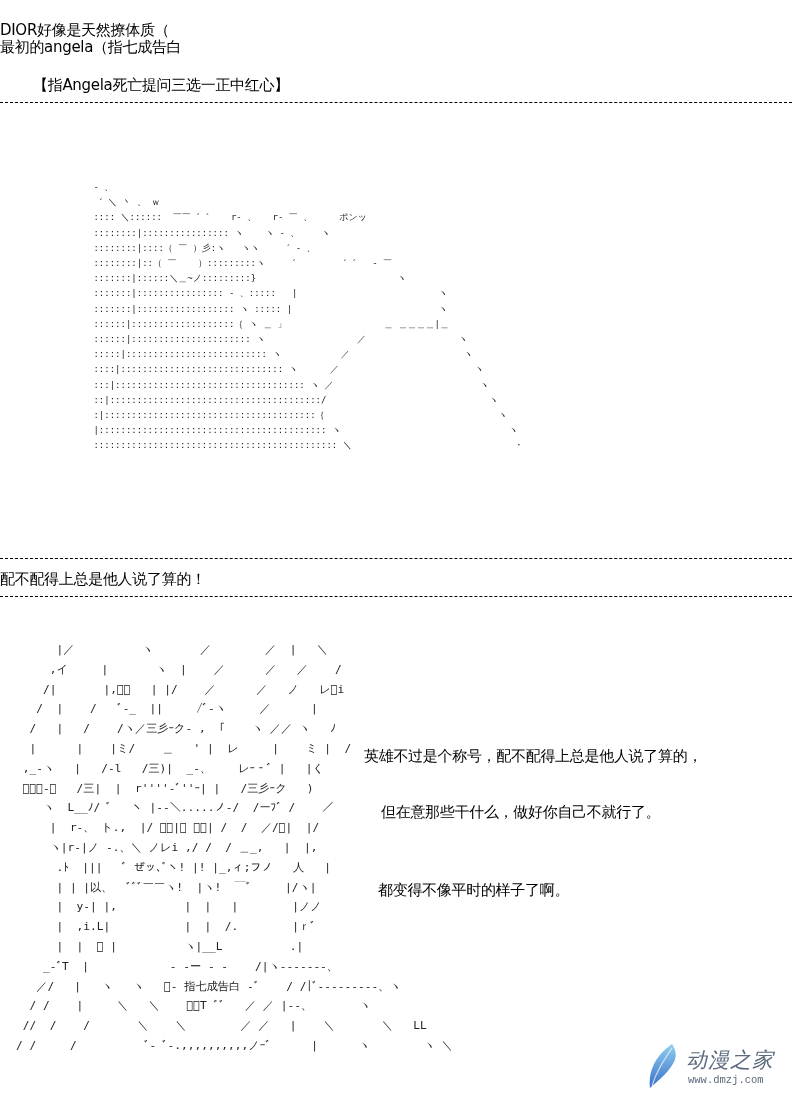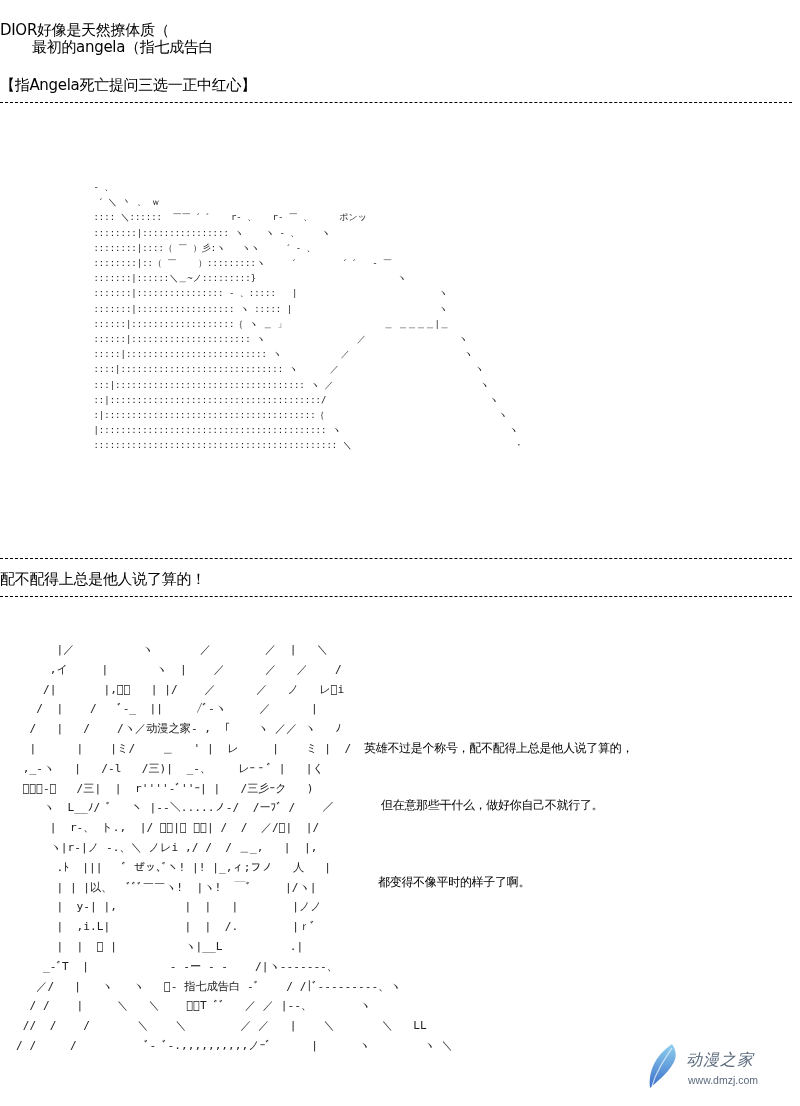--- a/index.html
+++ b/index.html
@@ -45,67 +45,68 @@
       line-height: 15.2px;
     }
     .aa-face {
       left: 16px;
       top: 640px;
       font-size: 11.2px;
       line-height: 19.8px;
     }
     .dialogue {
       position: absolute;
-      font-size: 12px;
+      font-size: 15px;
       line-height: 18px;
       white-space: nowrap;
       letter-spacing: -0.3px;
+      margin-top: 8px;
     }
     .watermark {
       position: absolute;
       left: 640px;
       top: 1040px;
       width: 150px;
       height: 56px;
     }
     .wm-leaf {
       position: absolute;
       left: 4px;
       top: 2px;
       width: 36px;
       height: 50px;
     }
     .wm-title {
       position: absolute;
       left: 46px;
       top: 8px;
-      font-size: 16px;
+      font-size: 21px;
       line-height: 24px;
       color: #5b6a7d;
       font-style: italic;
       letter-spacing: 1px;
       white-space: nowrap;
     }
     .wm-url {
       position: absolute;
       left: 48px;
       top: 34px;
       font-size: 10.5px;
       line-height: 12px;
       color: #5b6a7d;
-      font-family: Liberation Sans, sans-serif;
+      font-family: Liberation Mono, monospace;
       white-space: nowrap;
     }
   </style>
 </head>
 <body>
 
 <div class="caption" style="top:21px;">DIOR好像是天然撩体质（</div>
-<div class="caption" style="top:38px;padding-left:32px;">最初的angela（指七成告白</div>
-<div class="caption" style="top:76px;">【指Angela死亡提问三选一正中红心】</div>
+<div class="caption" style="top:38px;">最初的angela（指七成告白</div>
+<div class="caption" style="top:76px;padding-left:33px;">【指Angela死亡提问三选一正中红心】</div>
 <div class="dash-line" style="top:102px;"></div>
 
 <div>
   <pre class="aa aa-hand"><span> ‐ 、</span>
 <span> ゛ ＼ 丶 、 ｗ</span>
 <span> :::: ＼::::::  ￣￣゛゛    r‐ 、   r‐ ￣ 、     ポンッ</span>
 <span> ::::::::|:::::::::::::::: ヽ    ヽ ‐ 、    ヽ</span>
 <span> ::::::::|::::（ ￣ ）彡:ヽ   ヽヽ    ゛ ‐ 、</span>
 <span> ::::::::|::（ ￣    ）:::::::::ヽ    ゛ゞ      ゛゛   ‐ ￣</span>
 <span> :::::::|::::::＼＿~ノ:::::::::}                          ヽ</span>
@@ -124,21 +125,21 @@
 
 <div class="dash-line" style="top:558px;"></div>
 <div class="caption" style="top:570px;">配不配得上总是他人说了算的！</div>
 <div class="dash-line" style="top:596px;"></div>
 
 <div>
   <pre class="aa aa-face"><span>      |／          ヽ       ／        ／  |   ＼</span>
 <span>     ,イ     |       ヽ  |    ／      ／   ／    /</span>
 <span>    /|       |,、ﾞ   | |/    ／      ／   ノ   レｰi</span>
 <span>   /  |    /   ﾞ‐_  ||     /ﾞ‐ヽ     ／      |</span>
-<span>  /   |   /    /ヽ／动漫之家‐ ,  ｢    ヽ ／／ ヽ   ﾉ</span>
+<span>  /   |   /    /ヽ／三彡ｰク‐ ,  ｢    ヽ ／／ ヽ   ﾉ</span>
 <span>  |      |    |ミ/    ＿   ' |  レ     |    ミ |  /</span>
 <span> ,_‐ヽ   |   /-l   /三)|  _‐、    レｰ‐ﾞ |   |く</span>
 <span> ﾞ￣＼‐ﾞ   /三|  |  r''''‐ﾞ''ｰ| |   /三彡ｰク   )</span>
 <span>    ヽ  L__ﾉ/ ﾞ   ヽ |‐‐＼.....ノ-/  /ーﾌﾞ /    ／</span>
 <span>     |  r‐、 ト.,  |/ ヽﾞ|ﾞ ﾞﾞ| /  /  ／/ﾞ|  |/</span>
 <span>     ヽ|r‐|ノ ‐.、＼ ノレi ,/ /  / ＿_,   |  |,</span>
 <span>      .ﾄ  |||   ﾞ ぜッ､ﾞヽ! |! |_,ィ;フノ   人   |</span>
 <span>      | | |以、  ﾞﾞﾞ￣￣ヽ!  |ヽ!  ￣ﾞ     |/ヽ|</span>
 <span>      |  y‐| |,          |  |   |        |ノノ</span>
 <span>      |  ,i.L|           |  |  /.        |ｒﾞ</span>

